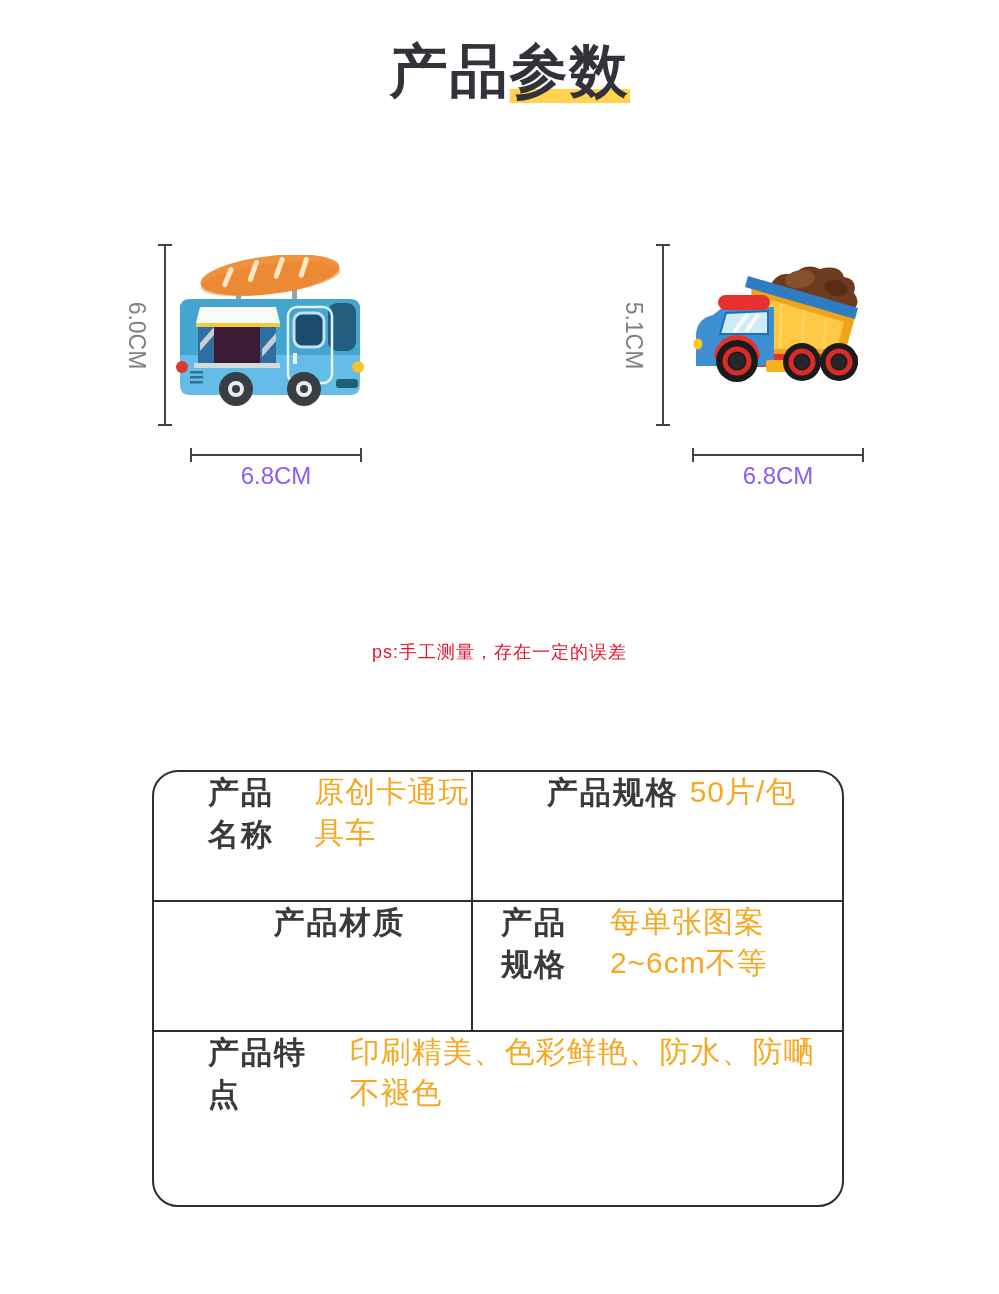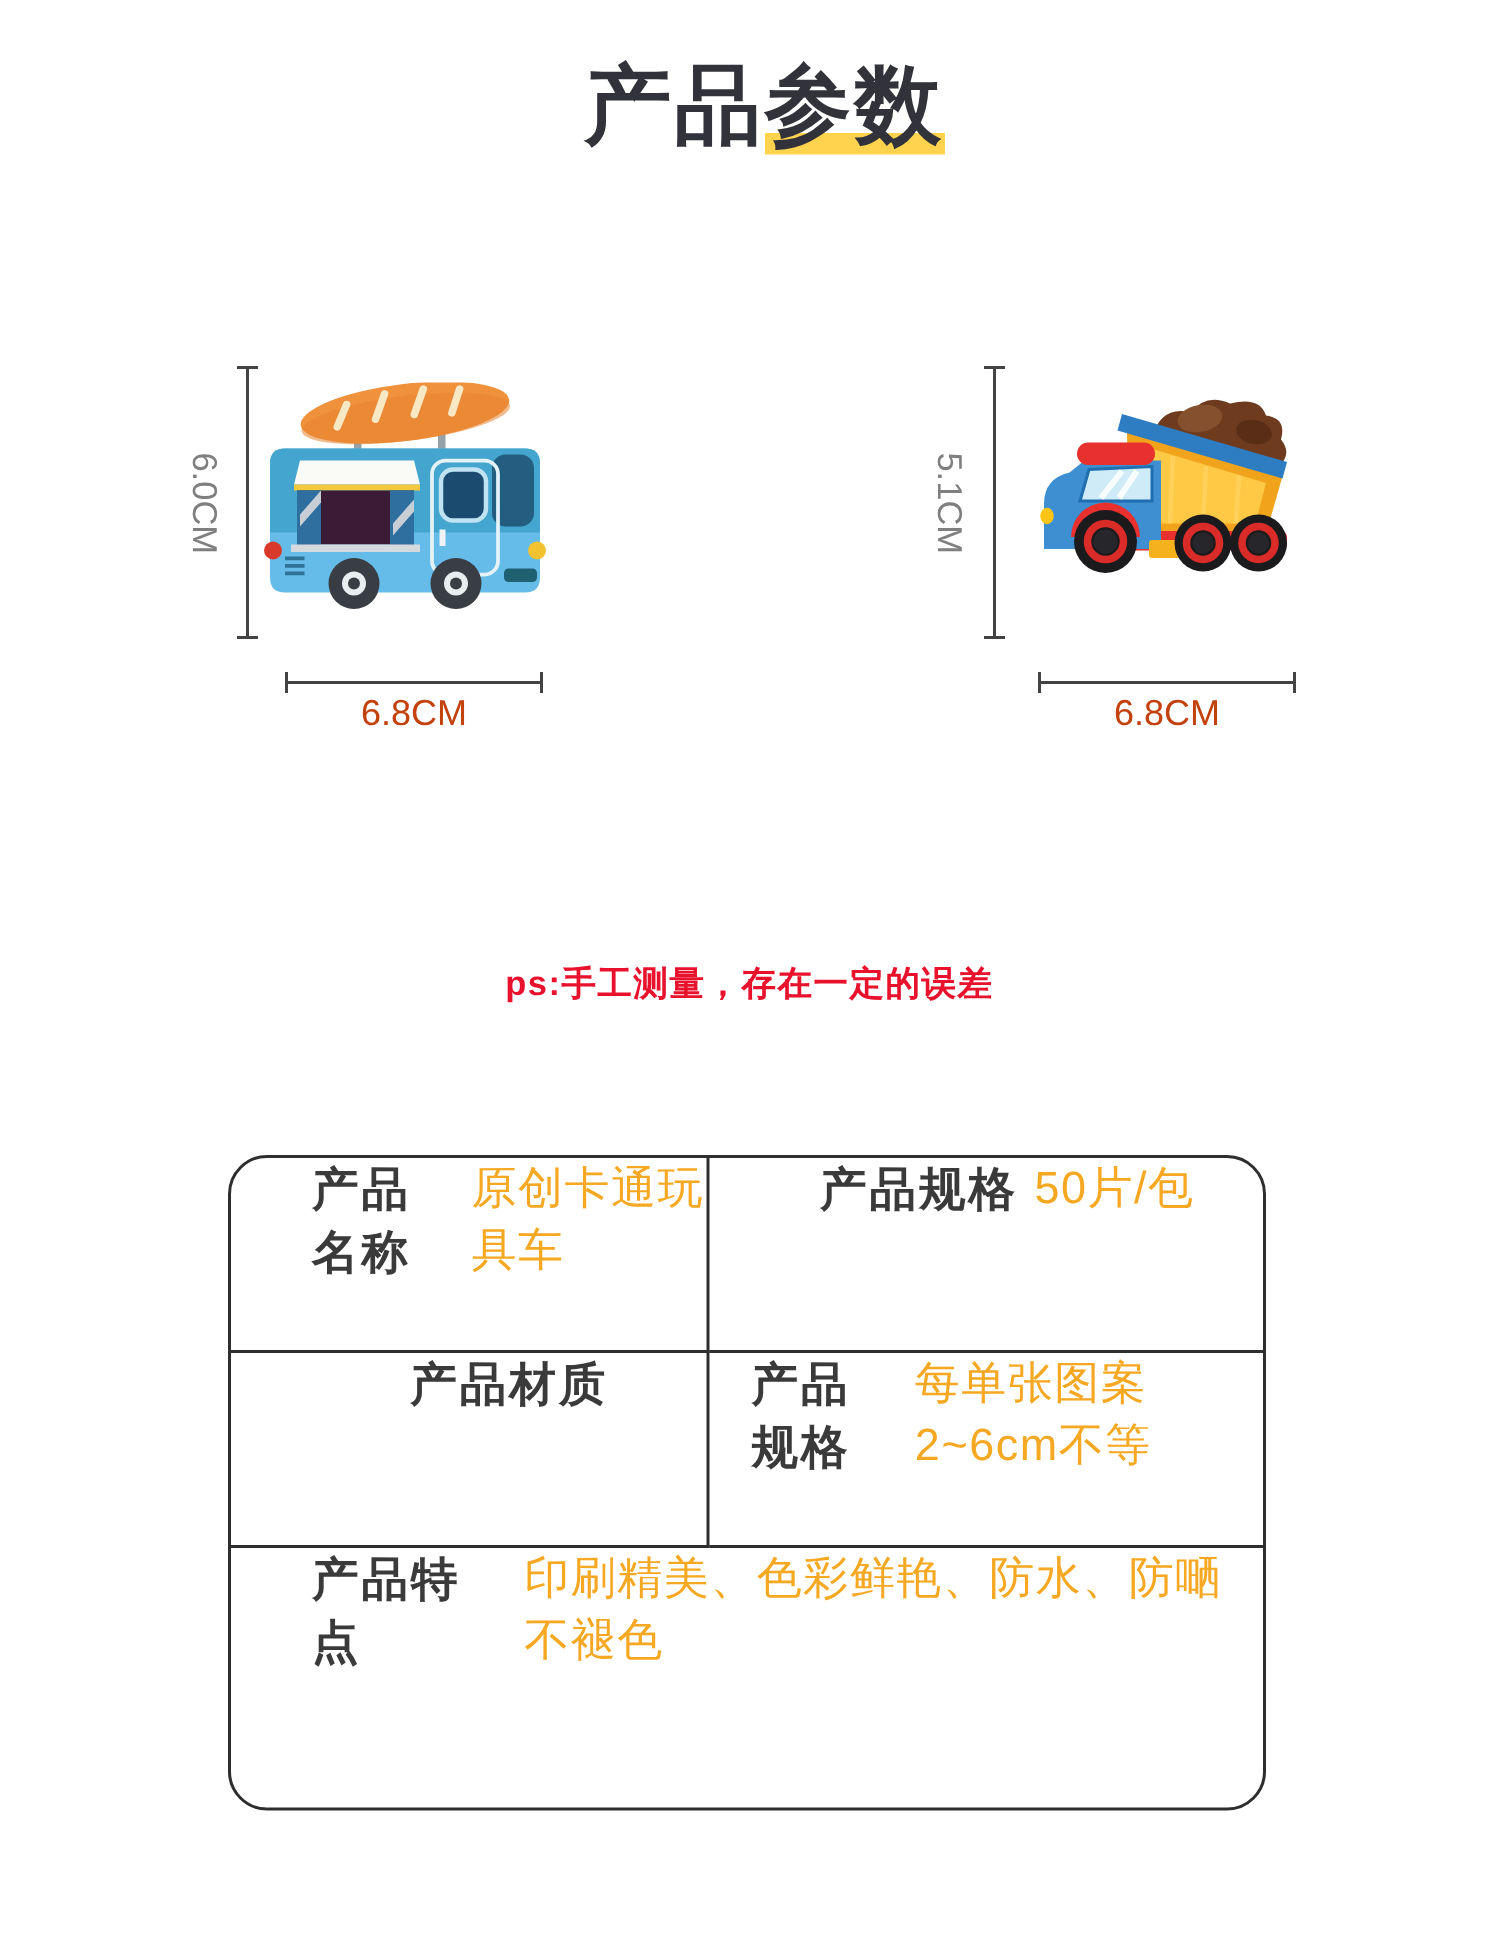--- a/index.html
+++ b/index.html
@@ -19,27 +19,27 @@
   .dim-v .cap-t, .dim-v .cap-b { position:absolute; left:0; width:14px; height:2px; background:#434343; }
   .dim-v .cap-t { top:0; } .dim-v .cap-b { bottom:0; }
 
   .dim-h { position:absolute; height:14px; }
   .dim-h .line { position:absolute; top:6px; left:0; height:2px; width:100%; background:#434343; }
   .dim-h .cap-l, .dim-h .cap-r { position:absolute; top:0; width:2px; height:14px; background:#434343; }
   .dim-h .cap-l { left:0; } .dim-h .cap-r { right:0; }
 
   .vlabel { position:absolute; font-size:23px; color:#7F7F7F; white-space:nowrap;
             width:72px; text-align:center; transform:rotate(90deg); }
-  .hlabel { position:absolute; font-size:24px; color:#c2410c; text-align:center; }
+  .hlabel { position:absolute; font-size:24px; color:#8b5cf6; text-align:center; }
 
   .truck-svg { position:absolute; }
 
   
   .note { position:absolute; top:640px; left:0; width:100%; text-align:center;
-          font-size:23px; font-weight:700; color:#E8122D; letter-spacing:1px; }
+          font-size:18px; font-weight:400; color:#E8122D; letter-spacing:1px; }
 
   
   .spec-table { position:absolute; left:152px; top:770px; width:692px; height:437px;
                 border:2px solid #2E2E2E; border-radius:26px; background:#fff; overflow:hidden;
                 display:grid; grid-template-columns:319px 1fr; grid-template-rows:130px 130px 1fr; }
   .cell { display:flex; flex-direction:row; justify-content:center; gap:11px; padding-left:54px; }
   .cell.right { padding-left:28px; }
   .cell.b { border-bottom:2px solid #2E2E2E; }
   .cell.r { border-right:2px solid #2E2E2E; }
   .cell.full { grid-column:1 / -1; gap:25px; }

